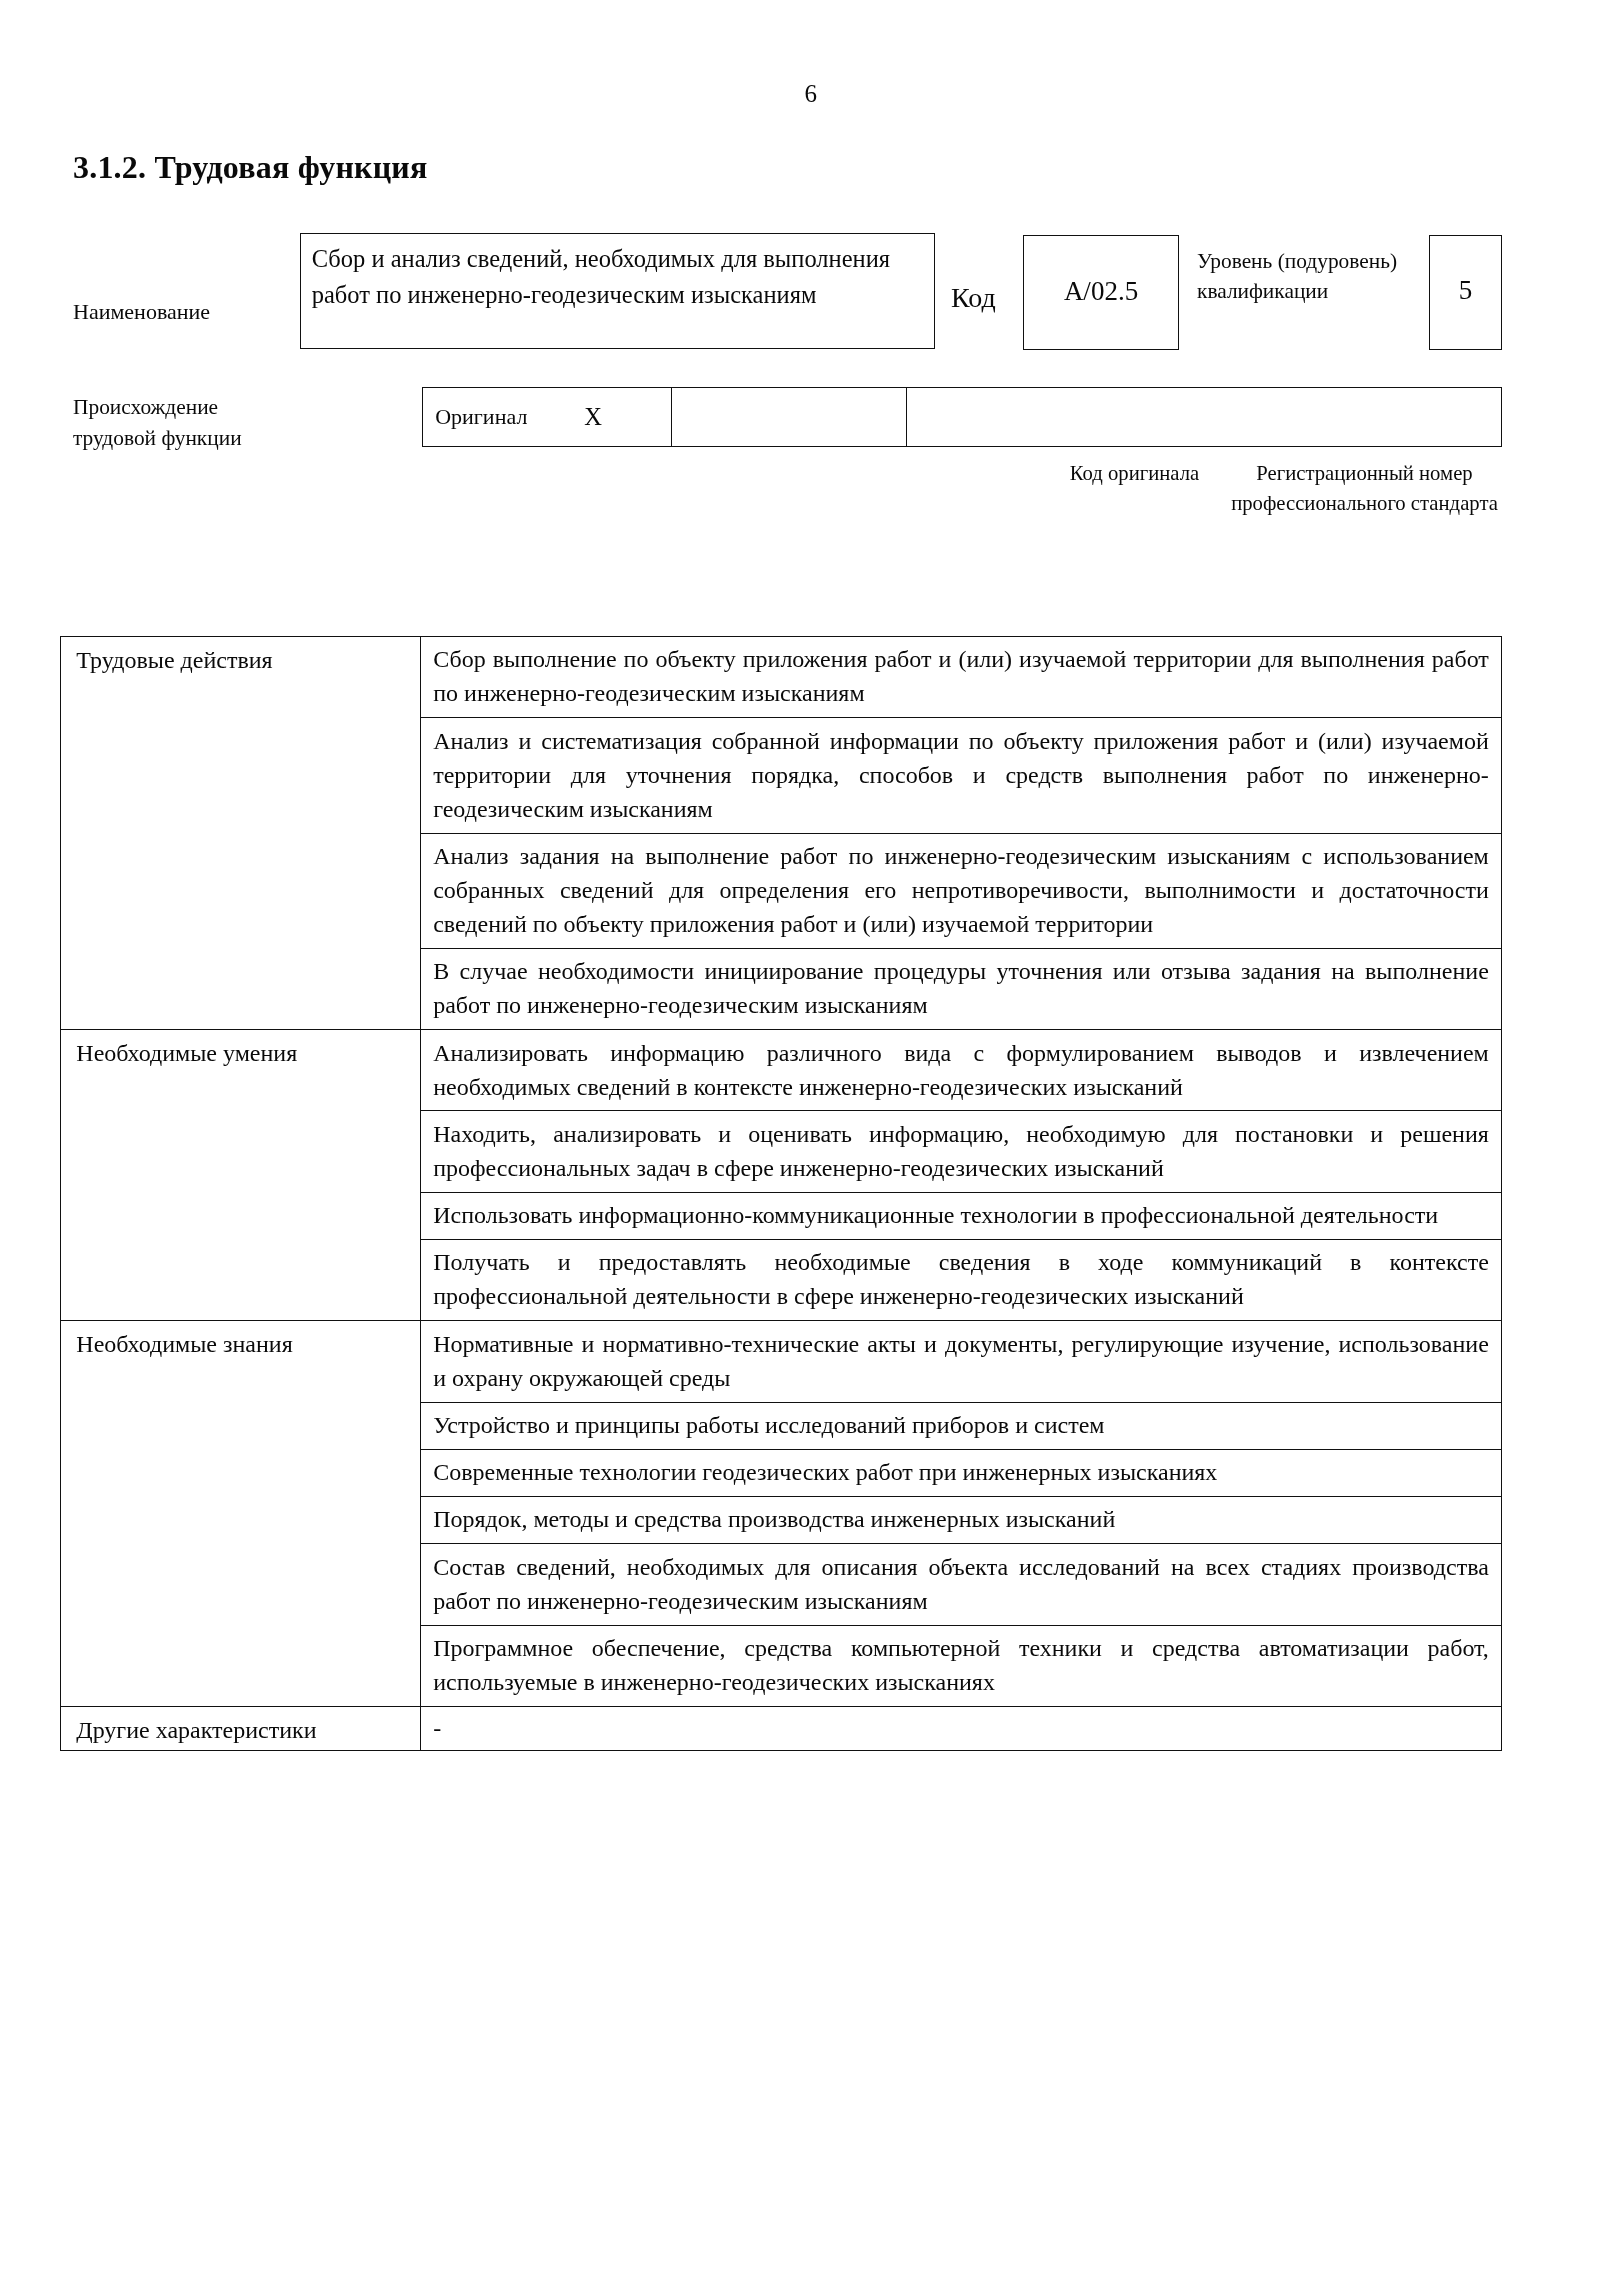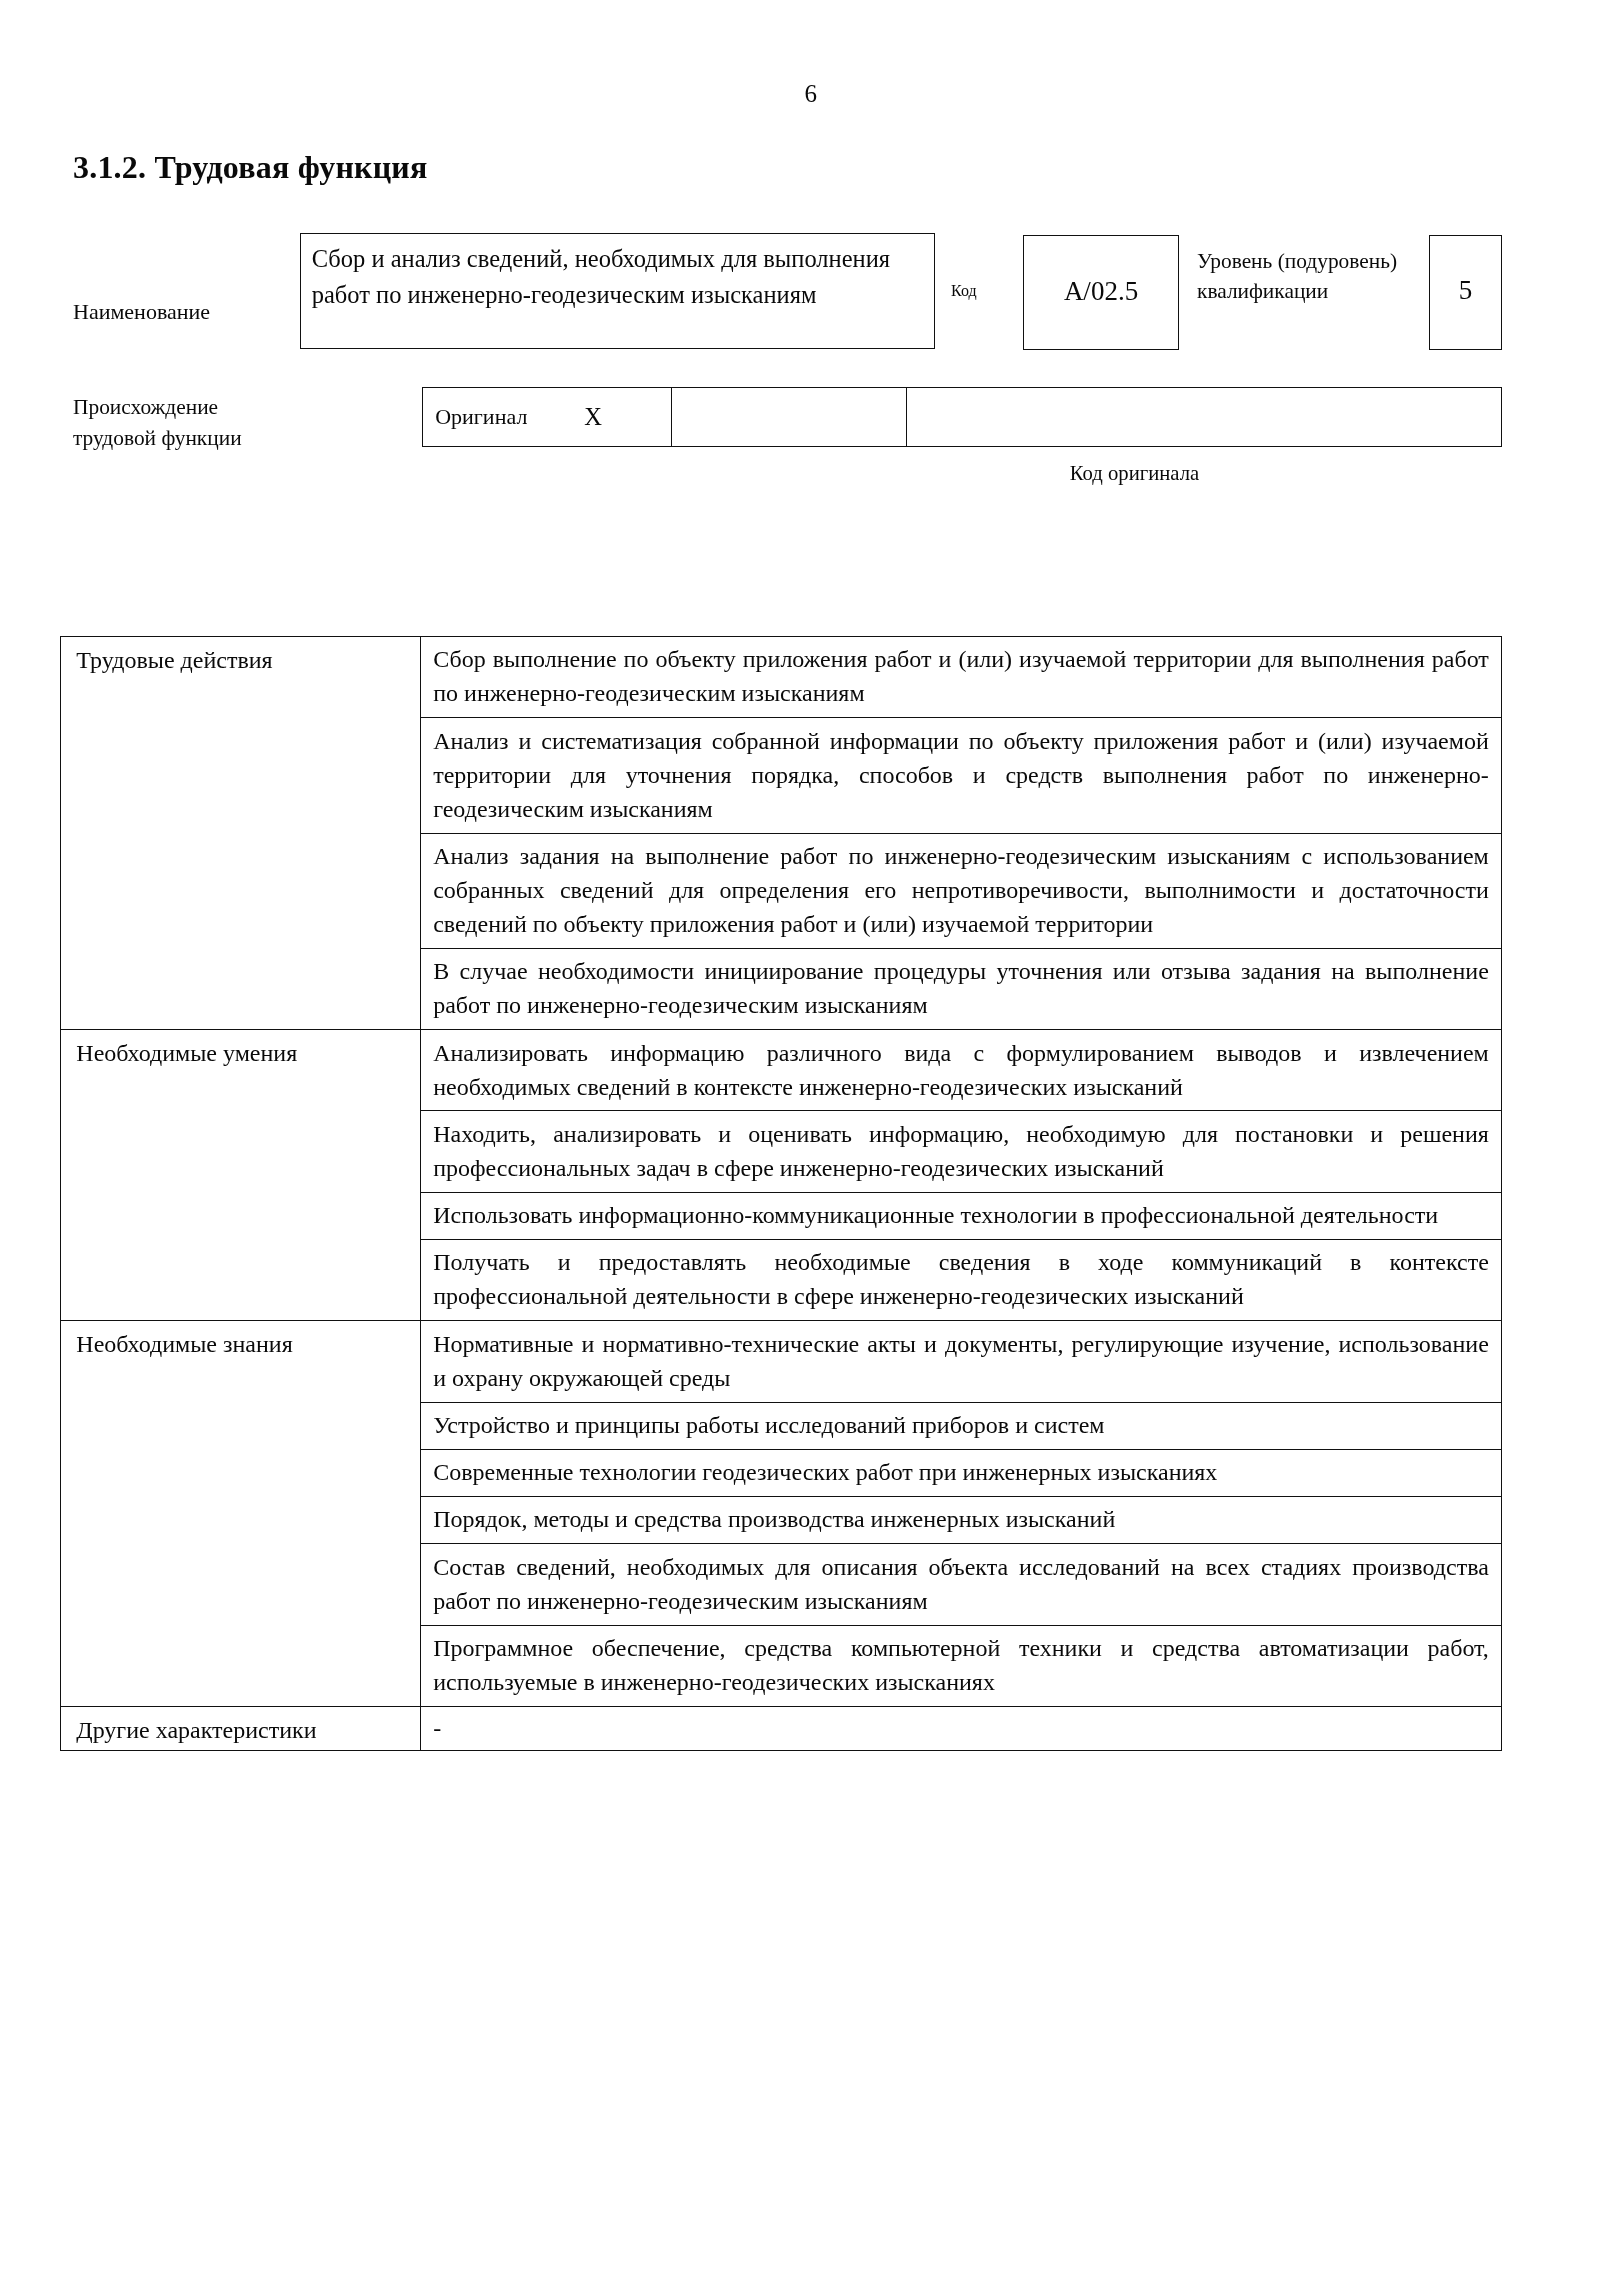--- a/index.html
+++ b/index.html
@@ -68,21 +68,21 @@
   .name-box .txt {
     font-size: 24.5px;
     line-height: 36px;
     padding: 6.9px 9.2px 0 10.7px;
     display: block;
   }
   .label-kod {
     position: absolute;
     left: 951px;
     top: 282px;
-    font-size: 16px;
+    font-size: 28px;
   }
   .code-box {
     left: 1023px;
     top: 235px;
     width: 156px;
     height: 115px;
   }
   .code-box .txt {
     font-size: 27px;
     display: block;
@@ -255,20 +255,21 @@
   <div class="origin-wrap">
     <div class="origin-cell c1">
       <span class="lbl">Оригинал</span>
       <span class="mark">X</span>
     </div>
     <div class="origin-cell c3"></div>
     <div class="origin-cell c4"></div>
   </div>
 
   <div class="caption-kod-originala">Код оригинала</div>
+  <div class="caption-reg-nomer">Регистрационный номер профессионального стандарта</div>
 
   <table class="main-table">
     <tbody>
         <tr>
           <td class="head-cell" rowspan="4">Трудовые действия</td>
           <td class="item-cell">Сбор выполнение по объекту приложения работ и (или) изучаемой территории для выполнения работ по инженерно-геодезическим изысканиям</td>
         </tr>
         <tr>
           <td class="item-cell">Анализ и систематизация собранной информации по объекту приложения работ и (или) изучаемой территории для уточнения порядка, способов и средств выполнения работ по инженерно-геодезическим изысканиям</td>
         </tr>

